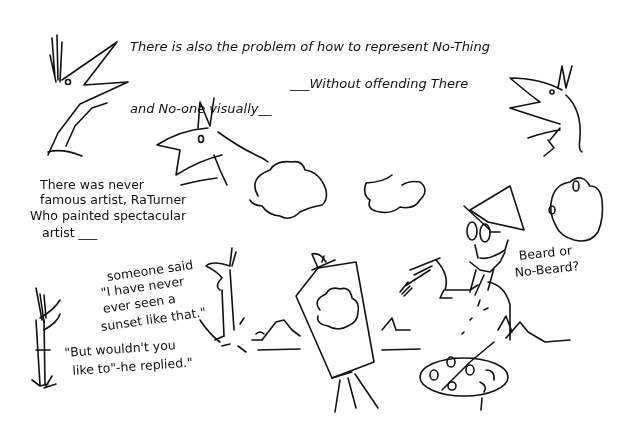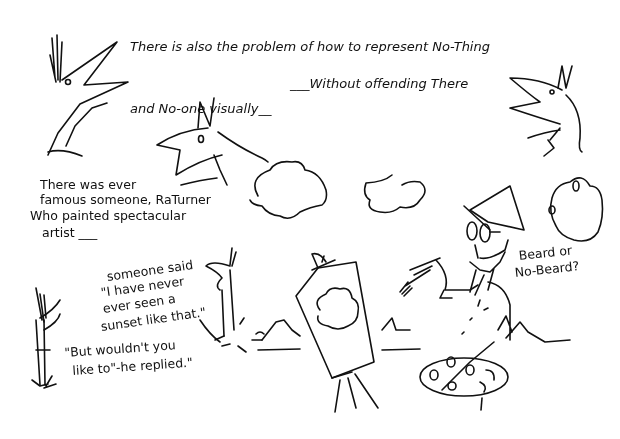--- a/index.html
+++ b/index.html
@@ -140,22 +140,22 @@
       <path d="M200,320 Q210,335 220,342"></path>
       <path d="M240,324 L244,318 M238,346 L246,352"></path>
       <path d="M252,340 L262,340 M256,334 Q260,330 264,334"></path>
     </g>
   </svg>
 
   <div class="hand big" style="left:130px;top:40px;">There is also the problem of how to represent No-Thing</div>
   <div class="hand big" style="left:130px;top:69px;margin-top:33px;">and No-one visually__</div>
   <div class="hand big" style="left:290px;top:77px;">___Without offending There</div>
 
-  <div class="hand" style="left:40px;top:178px;">There was ever</div>
-  <div class="hand" style="left:40px;top:193px;">famous someone, RaTurner</div>
+  <div class="hand" style="left:40px;top:178px;">There was never</div>
+  <div class="hand" style="left:40px;top:193px;">famous artist, RaTurner</div>
   <div class="hand" style="left:30px;top:209px;">Who painted spectacular</div>
   <div class="hand" style="left:42px;top:226px;">artist ___</div>
 
   <div class="hand tilt1" style="left:106px;top:270px;">someone said</div>
   <div class="hand tilt1" style="left:100px;top:286px;">"I have never</div>
   <div class="hand tilt1" style="left:102px;top:302px;">ever seen a</div>
   <div class="hand tilt1" style="left:100px;top:320px;">sunset like that."</div>
 
   <div class="hand tilt2" style="left:64px;top:346px;">"But wouldn't you</div>
   <div class="hand tilt2" style="left:72px;top:364px;">like to"-he replied."</div>

